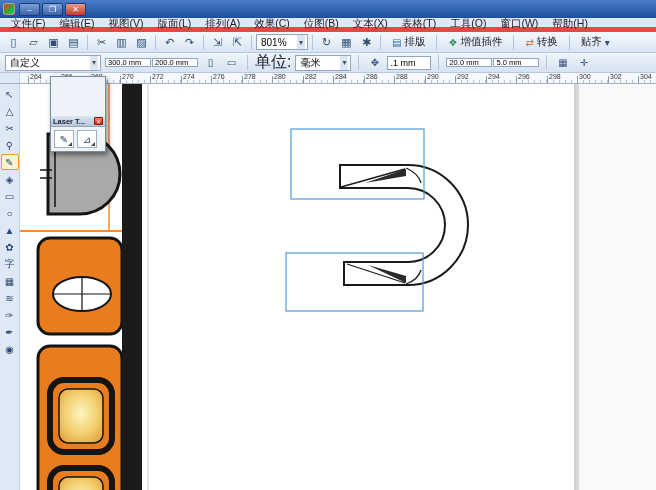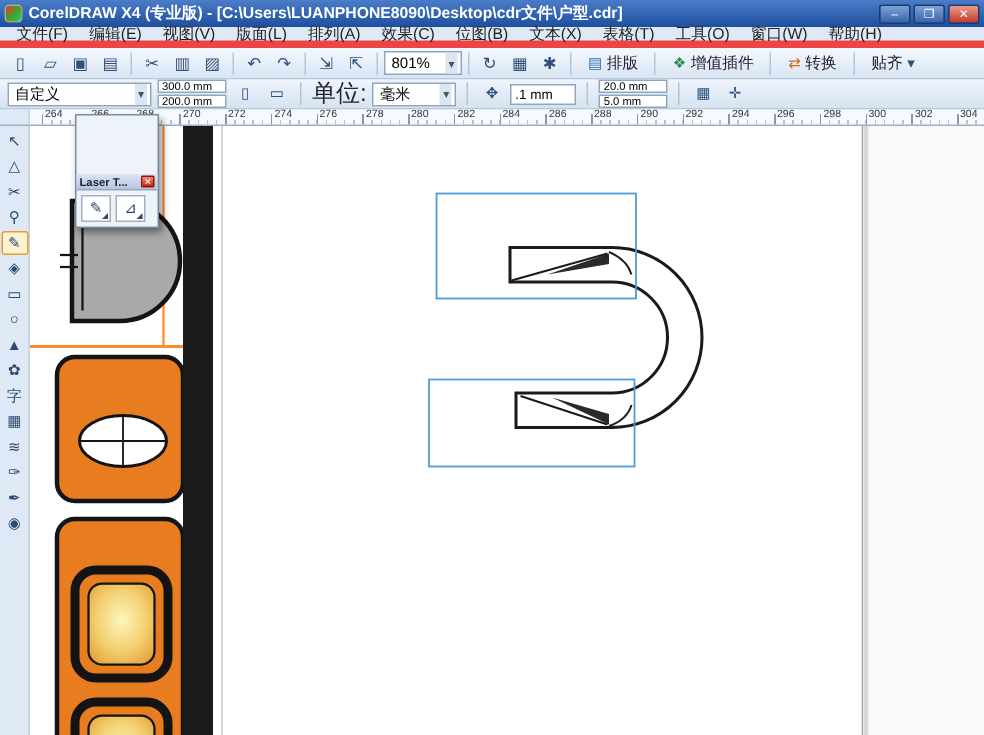--- a/index.html
+++ b/index.html
@@ -17,21 +17,21 @@
   .tb-glyph { font-size:11px; color:#30507a; }
   .sep { width:1px; height:15px; background:#b4c4d8; margin:0 3px; }
   .combo { display:inline-flex; align-items:center; background:#fff; border:1px solid #8fa6c0; height:16px; font-size:10px; padding:0 2px 0 4px; gap:3px; }
   .combo-arrow { font-size:8px; color:#456; background:#dce6f2; padding:0 2px; height:100%; display:flex; align-items:center; }
   .zoom-combo { width:52px; justify-content:space-between; }
   .tb-text-btn { display:inline-flex; align-items:center; gap:3px; font-size:10.5px; color:#223; padding:1px 6px; height:17px; border:1px solid transparent; }
   .tb-text-btn .tb-glyph { font-size:10px; }
   .c-blue { color:#2d6cb5; } .c-green { color:#2e8b57; } .c-orange { color:#d2691e; }
   .propbar { position:absolute; left:0; top:53px; width:656px; height:20px; background:linear-gradient(#eef4fb,#d7e3f2); border-bottom:1px solid #b9c9dd; display:flex; align-items:center; padding:0 5px; gap:4px; }
   .field { display:inline-flex; align-items:center; background:#fff; border:1px solid #8fa6c0; height:9px; font-size:7.5px; padding:0 2px; min-width:46px; }
-  .stack { display:inline-flex; flex-direction:column; gap:1px;align-items:flex-end; }
+  .stack { display:inline-flex; flex-direction:row; gap:1px;align-items:flex-end; }
   .pb-icon-btn { width:17px; height:16px; display:inline-flex; align-items:center; justify-content:center; font-size:10px; color:#30507a; border:1px solid transparent; }
   .pb-label { font-size:16px; color:#223; }
   .ruler { position:absolute; left:20px; top:73px; width:636px; height:11px; background:#f6f9fd; border-bottom:1px solid #9fb0c4;
     background-image:repeating-linear-gradient(90deg,#8a98ab 0 1px,transparent 1px 30.5px),repeating-linear-gradient(90deg,#b8c2d0 0 1px,transparent 1px 6.1px);
     background-size:100% 7px,100% 3px; background-position:8px 100%,8px 100%; background-repeat:no-repeat,no-repeat; }
   .ruler-corner { position:absolute; left:0; top:73px; width:20px; height:11px; background:#dfe9f5; border-bottom:1px solid #9fb0c4; border-right:1px solid #c2d0e2; }
   .tick { position:absolute; top:0; font-size:7px; color:#333; transform:translateX(2px); }
   .toolbox { position:absolute; left:0; top:84px; width:20px; height:406px; background:#dfe9f5; border-right:1px solid #c2d0e2; display:flex; flex-direction:column; align-items:center; padding-top:2px; gap:1px; }
   .tool { width:18px; height:16px; display:flex; align-items:center; justify-content:center; font-size:10px; color:#2c4a70; border:1px solid transparent; border-radius:2px; }
   .tool.active { background:#fdf3d0; border-color:#e0a030; }
@@ -42,21 +42,20 @@
   .flyout-close { width:9px; height:8px; background:linear-gradient(#f08a7a,#cc2211); color:#fff; font-size:6px; line-height:8px; text-align:center; border:1px solid #901500; border-radius:1px; }
   .flyout-body { display:flex; padding:3px 3px; gap:3px; }
   .flyout-tool { position:relative; width:20px; height:18px; background:#fff; border:1px solid #9fb0c4; display:flex; align-items:center; justify-content:center; font-size:10px; color:#2c4a70; }
   .flyout-corner { position:absolute; right:1px; bottom:1px; width:0; height:0; border-left:4px solid transparent; border-bottom:4px solid #445; }
 </style>
 </head>
 <body>
 
 <div class="titlebar">
   <span class="app-icon"></span>
-  <span class="title-text">CorelDRAW X4 (专业版) - [C:\Users\LUANPHONE8090\Desktop\cdr文件\户型.cdr]</span>
   <span class="win-controls">
     <button class="win-btn">–</button>
     <button class="win-btn">❐</button>
     <button class="win-btn close">✕</button>
   </span>
 </div>
 
 <div class="menubar">
   <span class="menu-item">文件(F)</span>
   <span class="menu-item">编辑(E)</span>

